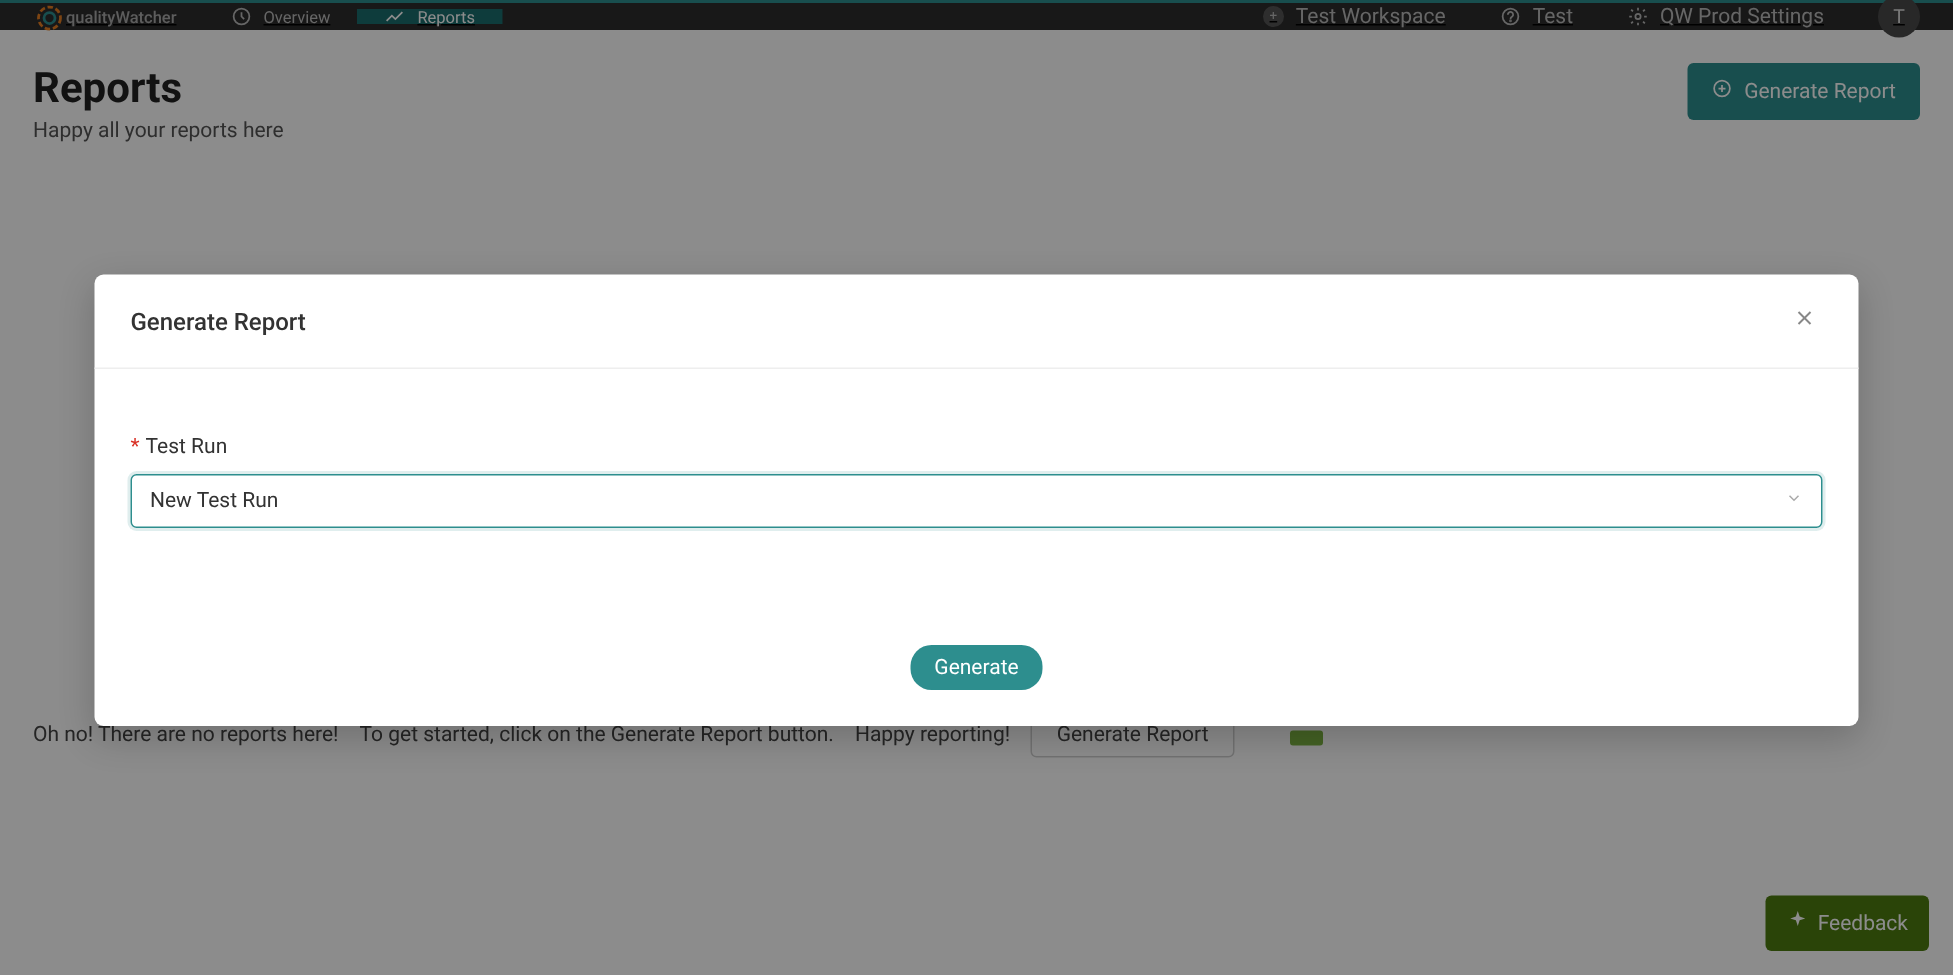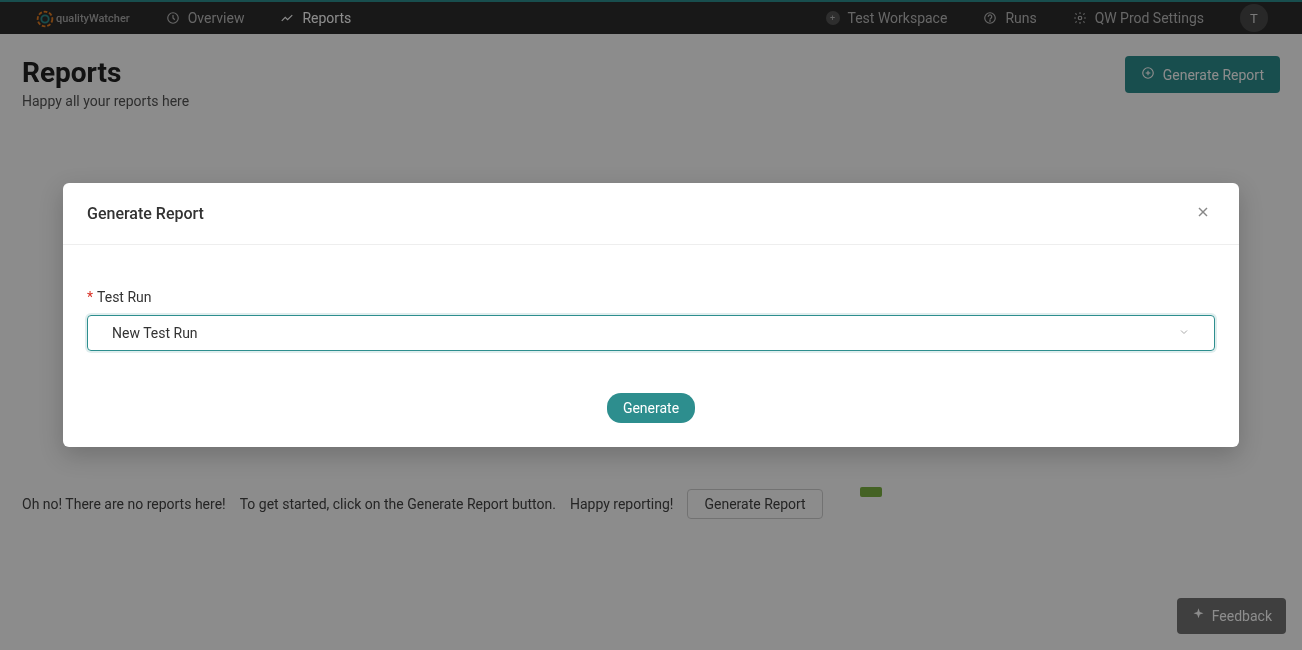--- a/index.html
+++ b/index.html
@@ -14,21 +14,22 @@
       background: #ffffff;
       position: relative;
       overflow: hidden;
     }
     .navbar {
       height: 20px;
       background: #2d2d2d;
       border-top: 2px solid #2d8e8e;
       display: flex;
       align-items: center;
-      padding: 16px;
+      padding: 4px;
+      text-decoration: underline;
     }
     .logo {
       display: flex;
       align-items: center;
       padding: 0 18px;
       gap: 2px;
     }
     .logo-icon {
       width: 20px;
       height: 20px;
@@ -42,21 +43,21 @@
     .nav-items {
       display: flex;
       height: 100%;
     }
     .nav-item {
       display: flex;
       align-items: center;
       gap: 8px;
       padding: 0 18px;
       color: #bbb;
-      font-size: 14px;
+      font-size: 11px;
       cursor: pointer;
       height: 100%;
     }
     .nav-item.active {
       background: #1a6d6d;
       color: #fff;
     }
     .nav-icon {
       width: 14px;
       height: 14px;
@@ -150,21 +151,21 @@
       color: #444;
       padding: 6px 16px;
       border-radius: 4px;
       font-size: 14px;
       cursor: pointer;
     }
     .feedback-btn {
       position: absolute;
       bottom: 16px;
       right: 16px;
-      background: #737373;
+      background: #4d7c0f;
       color: #fff;
       border: none;
       padding: 9px 14px;
       border-radius: 4px;
       font-size: 14px;
       display: flex;
       align-items: center;
       gap: 6px;
       cursor: pointer;
     }
@@ -221,21 +222,21 @@
     .form-input {
       width: 100%;
       padding: 9px 12px;
       border: 1px solid #d9d9d9;
       border-radius: 4px;
       font-size: 14px;
       color: #333;
     }
     .form-select {
       width: 100%;
-      padding: 9px 24px;
+      padding: 9px 12px;
       border: 1px solid #2d8e8e;
       border-radius: 4px;
       font-size: 14px;
       color: #333;
       display: flex;
       justify-content: space-between;
       align-items: center;
       box-shadow: 0 0 0 2px rgba(45,142,142,0.15);
       cursor: pointer;
     }
@@ -245,20 +246,21 @@
       justify-content: center;
     }
     .modal-generate-btn {
       background: #2d8e8e;
       color: #fff;
       border: none;
       padding: 7px 16px;
       border-radius: 14px;
       font-size: 14px;
       cursor: pointer;
+      margin-top: 36px;
     }
     .green-dot {
       position: absolute;
       right: 420px;
       top: 487px;
       width: 22px;
       height: 10px;
       background: #7cb342;
       border-radius: 2px;
     }
@@ -301,21 +303,21 @@
       <span>Test Workspace</span>
     </div>
     <div class="nav-right-item">
       <span class="nav-icon">
         <svg viewBox="0 0 24 24" width="14" height="14" fill="none" stroke="currentColor" stroke-width="2">
             <circle cx="12" cy="12" r="9"></circle>
             <path d="M9 10a3 3 0 115 2c-1 1-2 1-2 3"></path>
             <circle cx="12" cy="17" r="0.5" fill="currentColor"></circle>
           </svg>
       </span>
-      <span>Runs</span>
+      <span>Test</span>
     </div>
     <div class="nav-right-item">
       <span class="nav-icon">
         <svg viewBox="0 0 24 24" width="14" height="14" fill="none" stroke="currentColor" stroke-width="2">
             <circle cx="12" cy="12" r="3"></circle>
             <path d="M12 2v3M12 19v3M4.2 4.2l2 2M17.8 17.8l2 2M2 12h3M19 12h3M4.2 19.8l2-2M17.8 6.2l2-2"></path>
           </svg>
       </span>
       <span>QW Prod Settings</span>
     </div>

